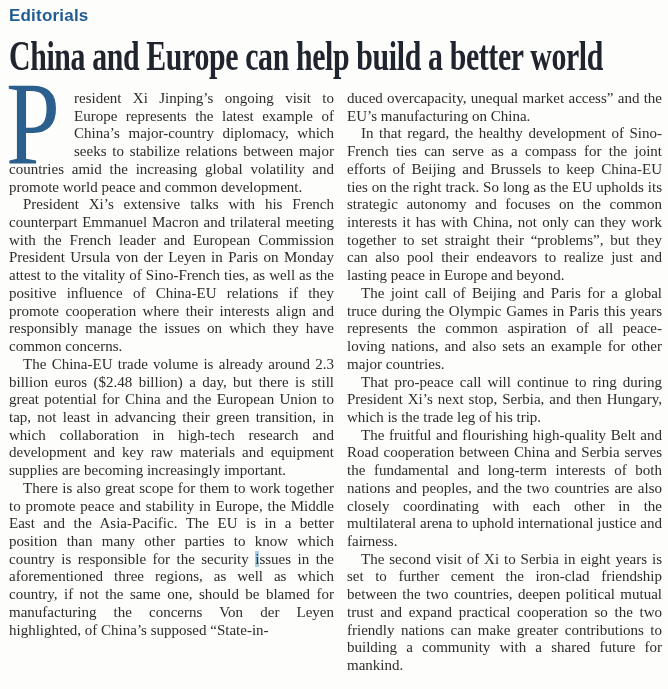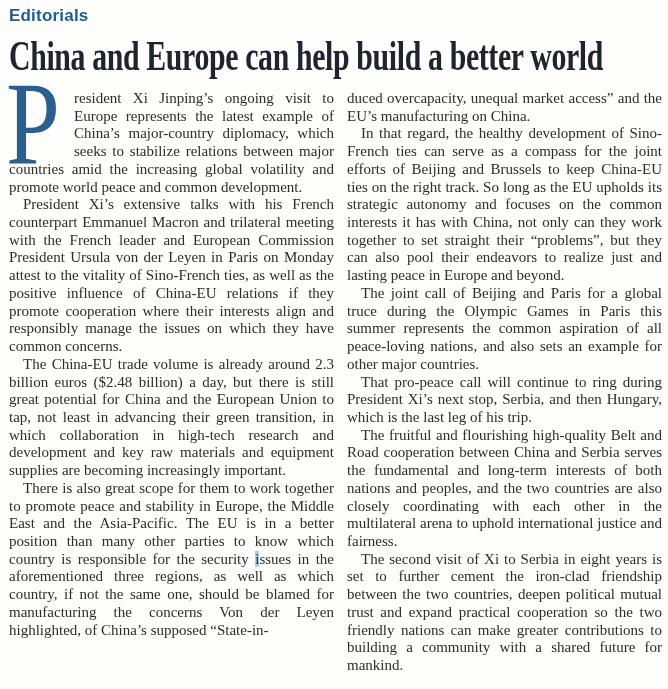--- a/index.html
+++ b/index.html
@@ -104,21 +104,21 @@
           </span><span>resident Xi Jinping’s ongoing visit to Europe represents the latest example of China’s major-country diplomacy, which seeks to stabilize relations between major countries amid the increasing global volatility and promote world peace and common development.</span>
       </p>
       <p>President Xi’s extensive talks with his French counterpart Emmanuel Macron and trilateral meeting with the French leader and European Commission President Ursula von der Leyen in Paris on Monday attest to the vitality of Sino-French ties, as well as the positive influence of China-EU relations if they promote cooperation where their interests align and responsibly manage the issues on which they have common concerns.</p>
       <p>The China-EU trade volume is already around 2.3 billion euros ($2.48 billion) a day, but there is still great potential for China and the European Union to tap, not least in advancing their green transition, in which collaboration in high-tech research and development and key raw materials and equipment supplies are becoming increasingly important.</p>
       <p><span>There is also great scope for them to work together to promote peace and stability in Europe, the Middle East and the Asia-Pacific. The EU is in a better position than many other parties to know which country is responsible for the security </span><span class="text-cursor-highlight">i</span><span>ssues in the aforementioned three regions, as well as which country, if not the same one, should be blamed for manufacturing the concerns Von der Leyen highlighted, of China’s supposed “State-in-</span></p>
     </div>
 
     <div class="col col-right">
       <p class="no-indent">duced overcapacity, unequal market access” and the EU’s manufacturing on China.</p>
       <p>In that regard, the healthy development of Sino-French ties can serve as a compass for the joint efforts of Beijing and Brussels to keep China-EU ties on the right track. So long as the EU upholds its strategic autonomy and focuses on the common interests it has with China, not only can they work together to set straight their “problems”, but they can also pool their endeavors to realize just and lasting peace in Europe and beyond.</p>
-      <p>The joint call of Beijing and Paris for a global truce during the Olympic Games in Paris this summer represents the common aspiration of all peace-loving nations, and also sets an example for other major countries.</p>
-      <p>That pro-peace call will continue to ring during President Xi’s next stop, Serbia, and then Hungary, which is the last leg of his trip.</p>
+      <p>The joint call of Beijing and Paris for a global truce during the Olympic Games in Paris this years represents the common aspiration of all peace-loving nations, and also sets an example for other major countries.</p>
+      <p>That pro-peace call will continue to ring during President Xi’s next stop, Serbia, and then Hungary, which is the trade leg of his trip.</p>
       <p>The fruitful and flourishing high-quality Belt and Road cooperation between China and Serbia serves the fundamental and long-term interests of both nations and peoples, and the two countries are also closely coordinating with each other in the multilateral arena to uphold international justice and fairness.</p>
       <p>The second visit of Xi to Serbia in eight years is set to further cement the iron-clad friendship between the two countries, deepen political mutual trust and expand practical cooperation so the two friendly nations can make greater contributions to building a community with a shared future for mankind.</p>
     </div>
 
   </div>
 
 </div>
 
 </body></html>

